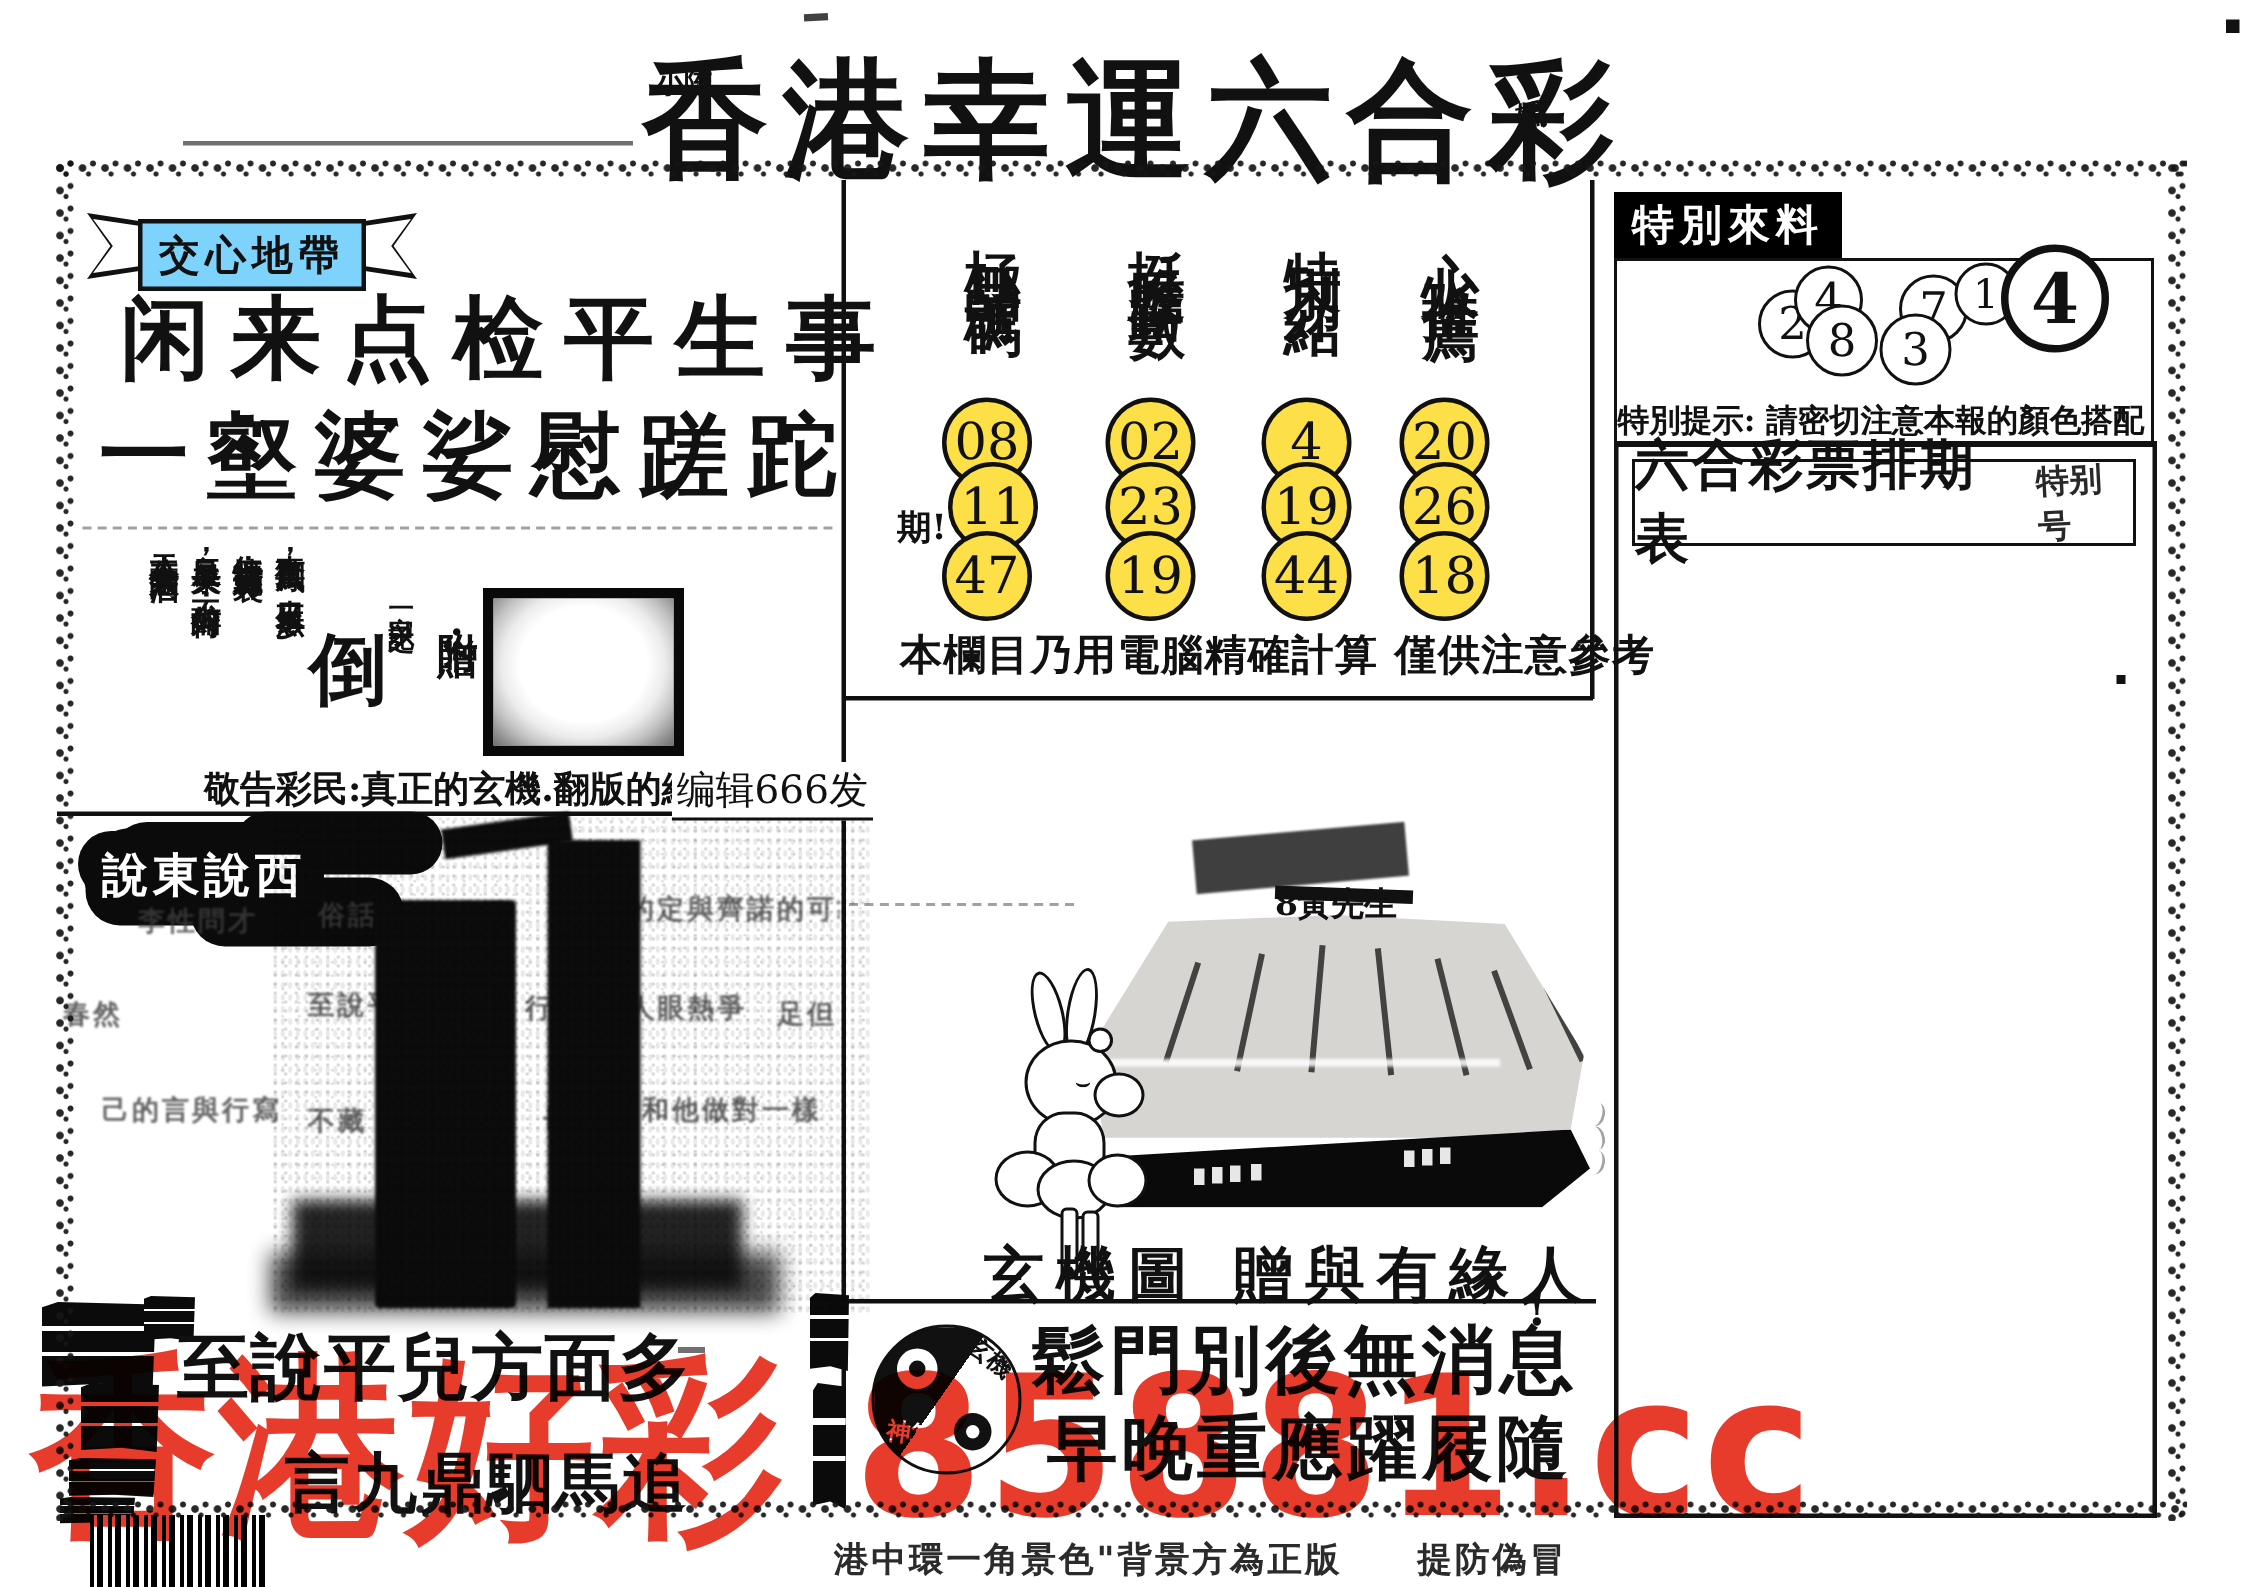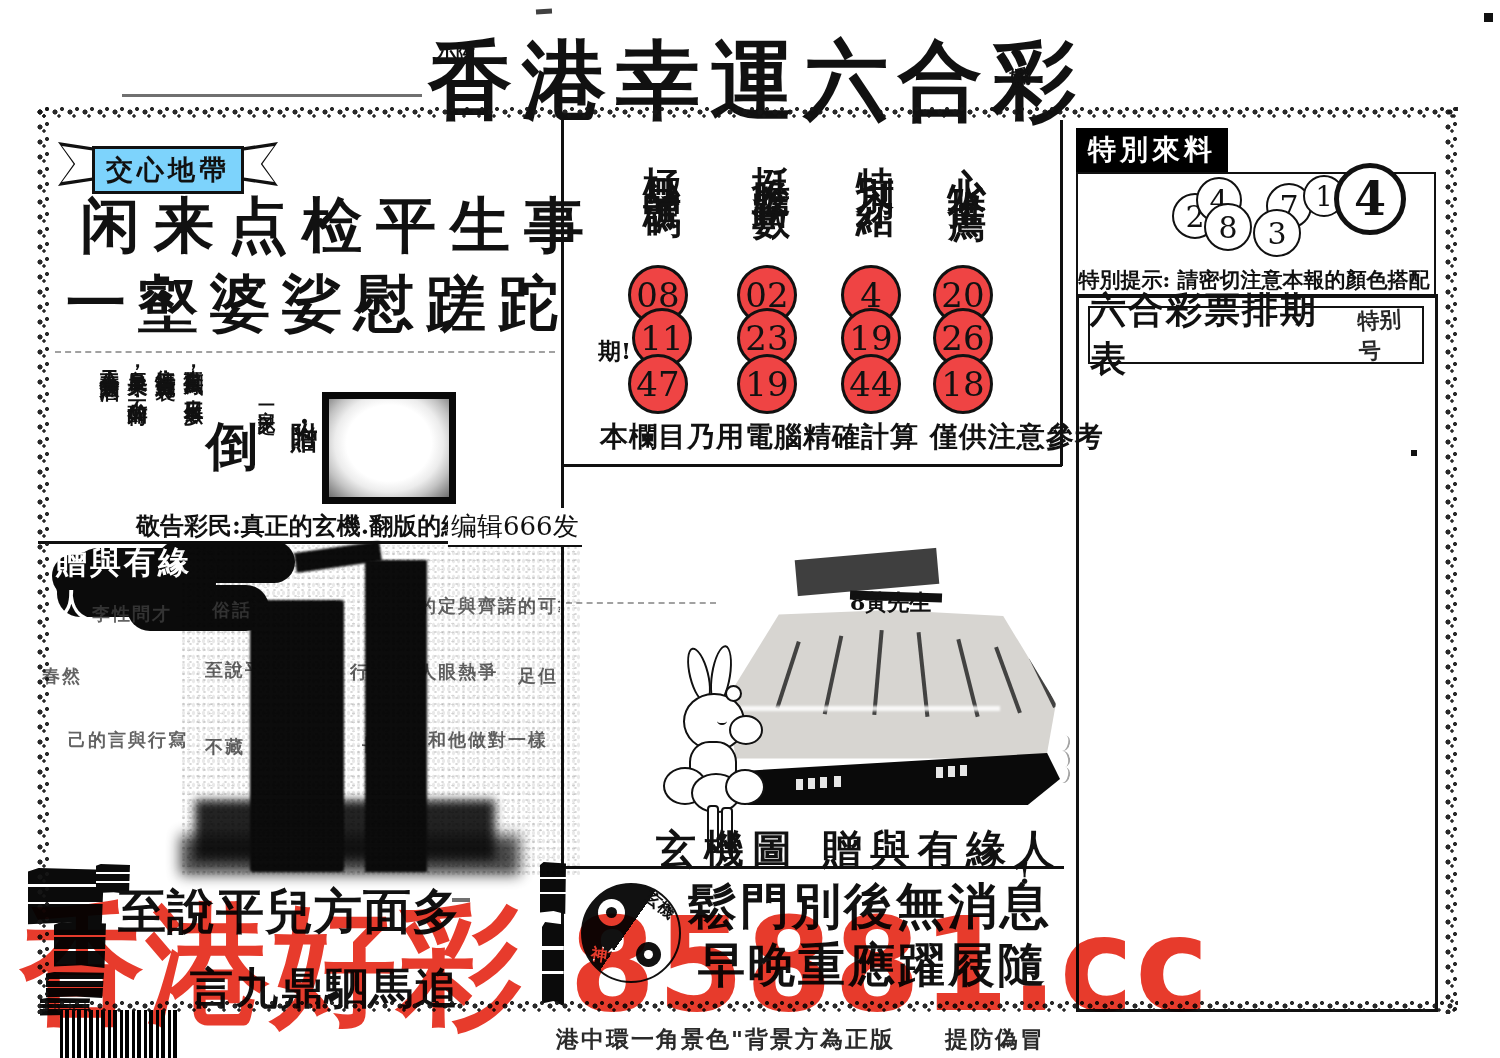--- a/index.html
+++ b/index.html
@@ -53,21 +53,21 @@
       box-shadow:10px -12px 0 -8px #0b0b0b,-8px 10px 0 -9px #0b0b0b,62px 24px 0 -9px #0b0b0b,
                  -14px -8px 0 -10px #0b0b0b,90px -22px 0 -11px #0b0b0b;}
   
   .fr{position:absolute;font-size:18px;font-weight:600;color:#3d3d3d;letter-spacing:2px;
       filter:blur(.6px);opacity:.8;white-space:nowrap;overflow:hidden;}
   
   .photo{position:absolute;left:180px;top:545px;width:400px;height:330px;z-index:2;}
   .photo .p{position:absolute;background:#0c0c0c;}
   
   .cc{position:absolute;width:54px;height:54px;border:3px solid #111;border-radius:50%;
-      background:#ef4444;display:flex;align-items:center;justify-content:center;
+      background:#fde047;display:flex;align-items:center;justify-content:center;
       font-size:34px;font-family:"DejaVu Serif",serif;}
   .vh{position:absolute;top:136px;writing-mode:vertical-rl;text-orientation:upright;
       font-size:38px;font-weight:900;letter-spacing:12px;height:270px;}
   
   .sc{position:absolute;border:2.5px solid #111;border-radius:50%;background:#fff;
       display:flex;align-items:center;justify-content:center;font-family:"DejaVu Serif",serif;}
   
   .tent{position:absolute;left:698px;top:548px;width:380px;height:270px;z-index:1;}
   .tent .toppiece{position:absolute;left:98px;top:6px;width:142px;height:36px;background:#3f3f3f;
       transform:rotate(-5deg);filter:blur(.6px);}
@@ -151,21 +151,21 @@
   <div class="abs" style="left:206px;top:412px;font-size:52px;font-weight:900;">倒</div>
   <div class="vtext" style="left:256px;top:396px;font-size:17px;letter-spacing:2px;">一字以記之</div>
   <div class="vtext" style="left:286px;top:400px;font-size:27px;font-weight:900;letter-spacing:4px;">附贈:</div>
   <div class="giftbox">
       <div class="fill speck"></div>
     </div>
 
   <div class="abs nowrap" style="left:136px;top:510px;font-size:24px;font-weight:600;">敬告彩民:真正的玄機.翻版的絕對找不到</div>
   <div class="abs nowrap" style="left:448px;top:508px;font-size:26px;background:#fff;padding:1px 3px;border-bottom:2.5px solid #111;">编辑666发</div>
 
-  <div class="cloud">贈與有緣人</div>
+  <div class="cloud">說東說西</div>
 
   <span class="fr" style="left:92px;top:602px;">李性問才</span>
   <span class="fr" style="left:212px;top:598px;">俗話說:曾建乎</span>
   <span class="fr" style="left:398px;top:594px;width:162px;">用的定與齊諾的可靠性</span>
   <span class="fr" style="left:42px;top:664px;">春然</span>
   <span class="fr" style="left:205px;top:658px;">至說平兒方面多</span>
   <span class="fr" style="left:350px;top:660px;width:160px;">行,一些人眼熱爭</span>
   <span class="fr" style="left:518px;top:664px;width:42px;">足但</span>
   <span class="fr" style="left:68px;top:728px;">己的言與行寫</span>
   <span class="fr" style="left:205px;top:735px;">不藏</span>

